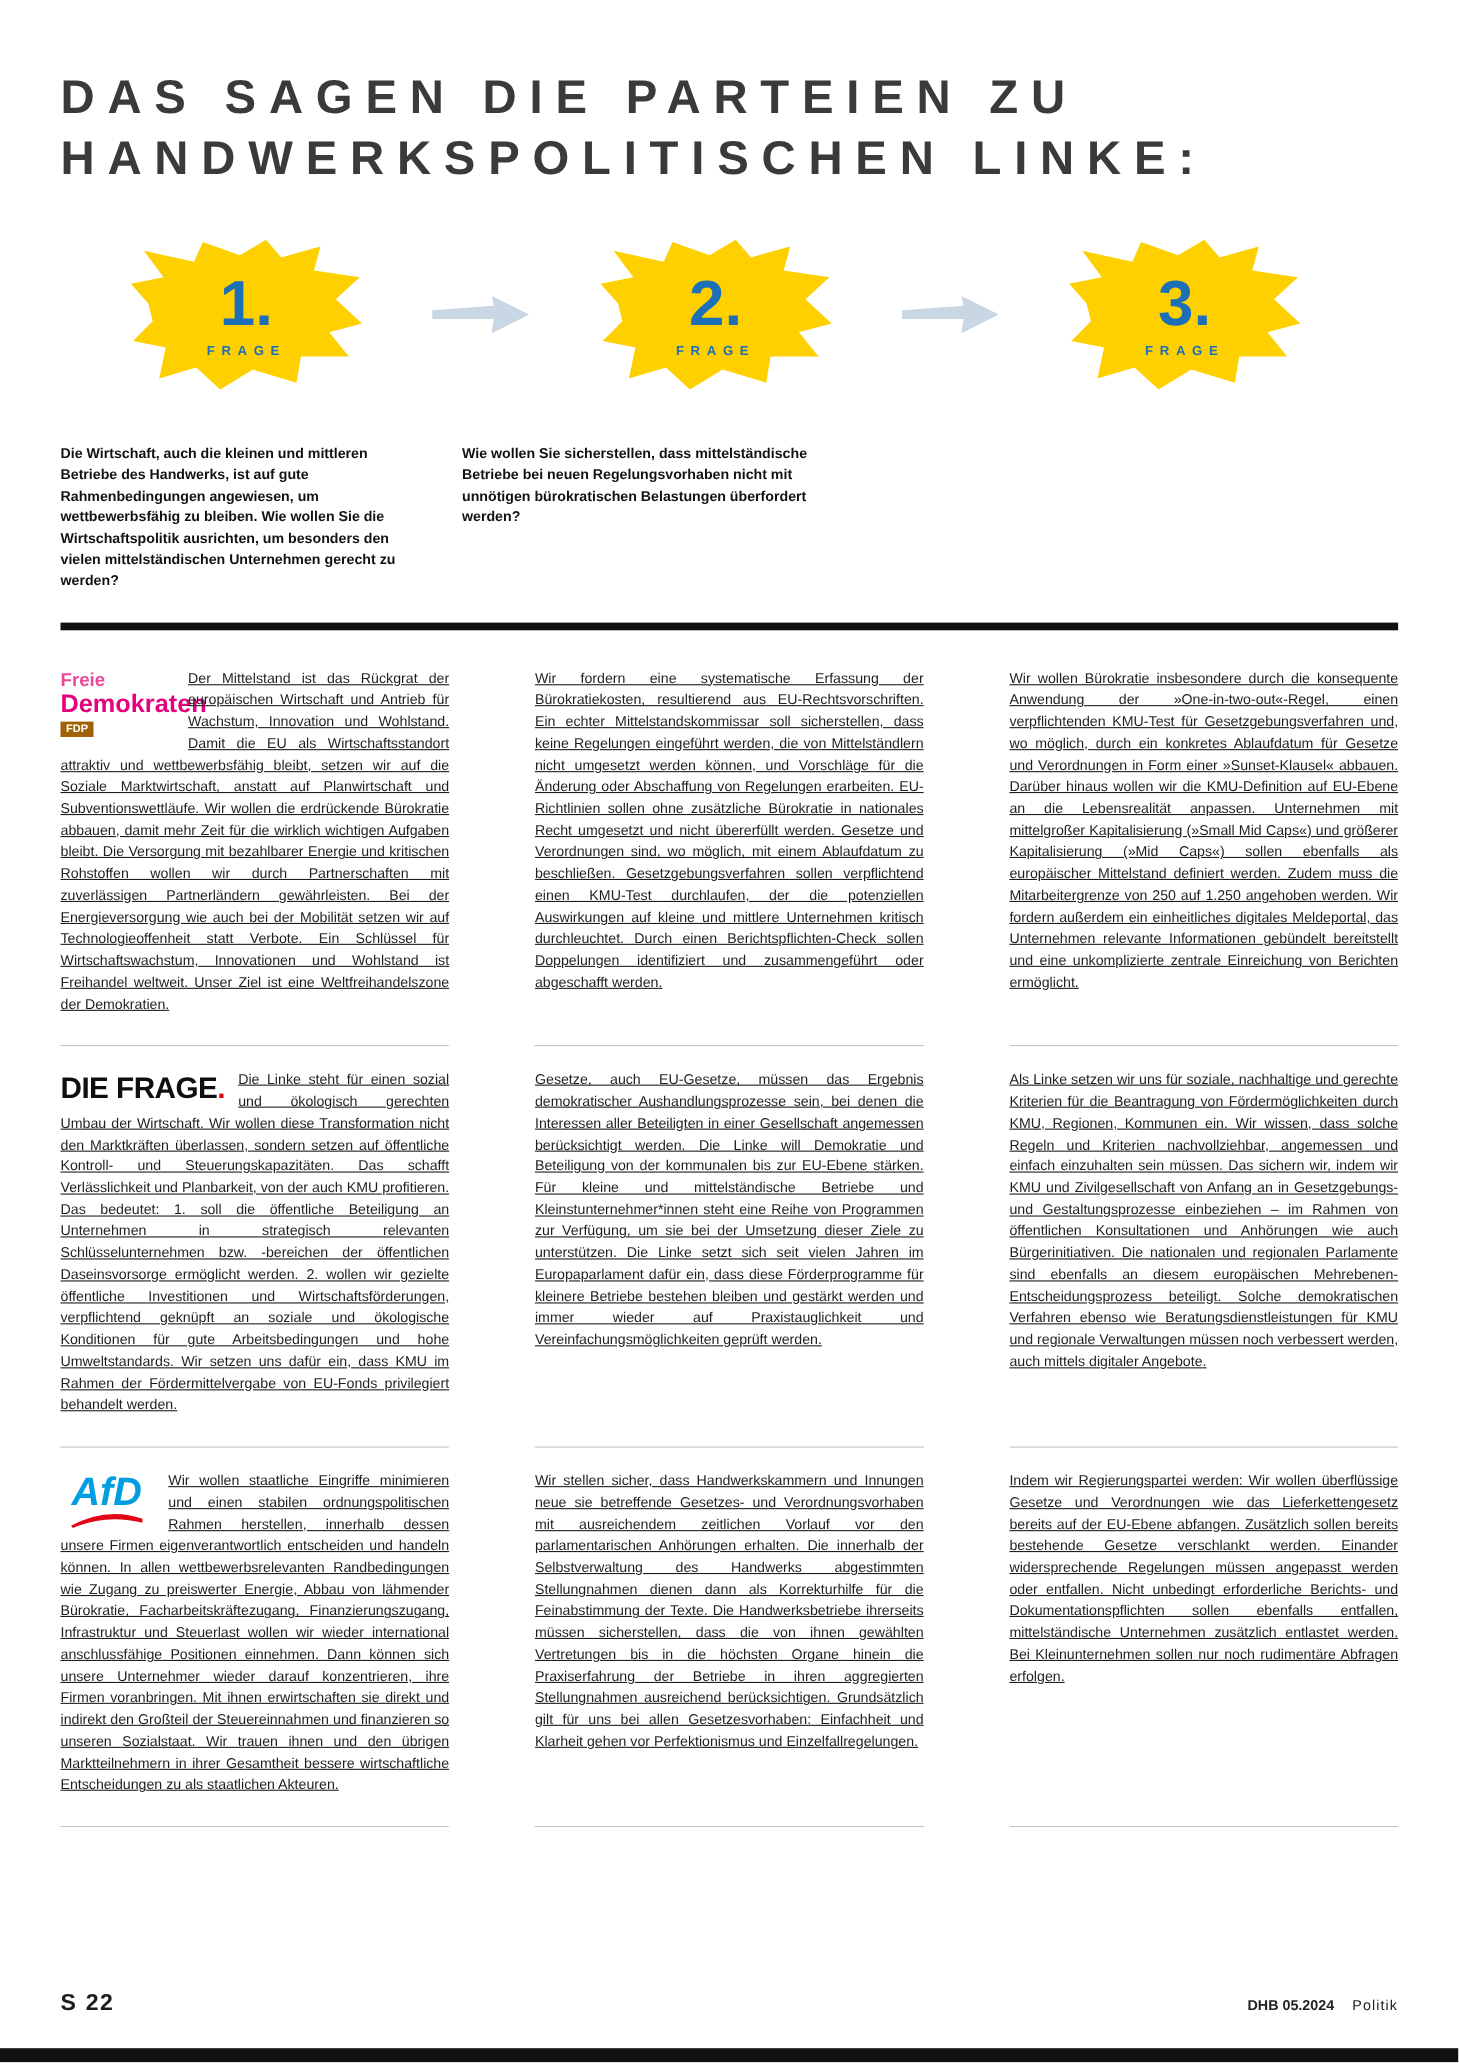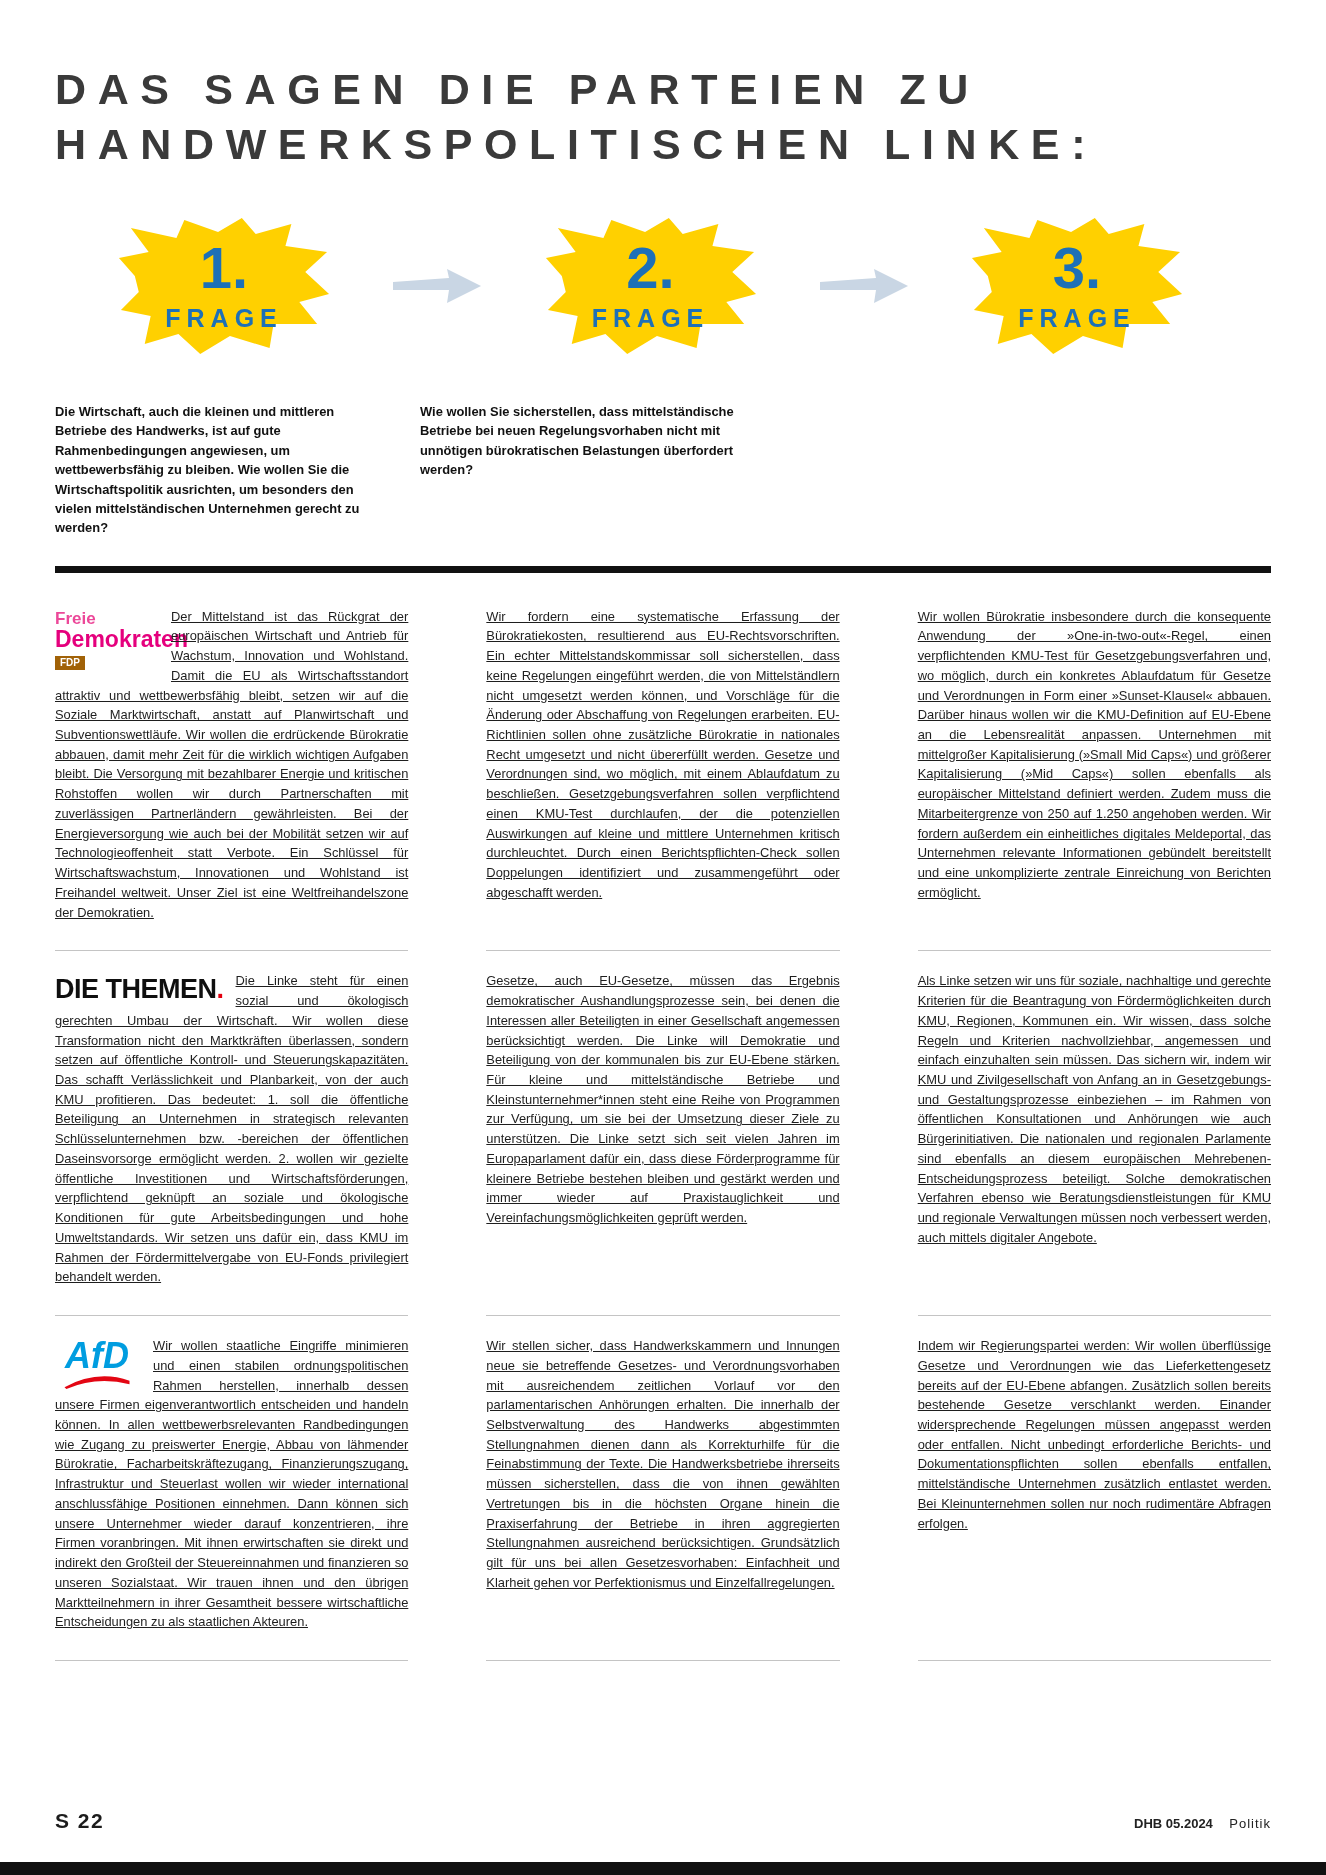--- a/index.html
+++ b/index.html
@@ -44,21 +44,21 @@
   .badge-number {
     position: relative;
     font-size: 58px;
     font-weight: 800;
     line-height: 1;
     color: #1d70b7;
   }
   .badge-label {
     position: relative;
     margin-top: 7px;
-    font-size: 25px;
+    font-size: 12px;
     font-weight: 800;
     letter-spacing: 6px;
     color: #1d70b7;
   }
   .arrow { width: 92px; height: 36px; flex: 0 0 auto; }
 
   
   .questions {
     display: flex;
     margin: 46px 55px 0 55px;
@@ -206,21 +206,21 @@
 
   <div class="rule-row">
     <i class="rule"></i>
     <i class="rule"></i>
     <i class="rule"></i>
   </div>
 
   <section class="party-row">
     <div class="answer-col">
       <div class="logo logo-linke">
-        <span>DIE THEMEN</span><span class="linke-dot">.</span>
+        <span>DIE FRAGE</span><span class="linke-dot">.</span>
       </div>
       <p class="answer">Die Linke steht für einen sozial und ökologisch gerechten Umbau der Wirtschaft. Wir wollen diese Transformation nicht den Marktkräften überlassen, sondern setzen auf öffentliche Kontroll- und Steuerungskapazitäten. Das schafft Verlässlichkeit und Planbarkeit, von der auch KMU profitieren. Das bedeutet: 1. soll die öffentliche Beteiligung an Unternehmen in strategisch relevanten Schlüsselunternehmen bzw. -bereichen der öffentlichen Daseinsvorsorge ermöglicht werden. 2. wollen wir gezielte öffentliche Investitionen und Wirtschaftsförderungen, verpflichtend geknüpft an soziale und ökologische Konditionen für gute Arbeitsbedingungen und hohe Umweltstandards. Wir setzen uns dafür ein, dass KMU im Rahmen der Fördermittelvergabe von EU-Fonds privilegiert behandelt werden.</p>
     </div>
     <div class="answer-col">
       <p class="answer">Gesetze, auch EU-Gesetze, müssen das Ergebnis demokratischer Aushandlungsprozesse sein, bei denen die Interessen aller Beteiligten in einer Gesellschaft angemessen berücksichtigt werden. Die Linke will Demokratie und Beteiligung von der kommunalen bis zur EU-Ebene stärken. Für kleine und mittelständische Betriebe und Kleinstunternehmer*innen steht eine Reihe von Programmen zur Verfügung, um sie bei der Umsetzung dieser Ziele zu unterstützen. Die Linke setzt sich seit vielen Jahren im Europaparlament dafür ein, dass diese Förderprogramme für kleinere Betriebe bestehen bleiben und gestärkt werden und immer wieder auf Praxistauglichkeit und Vereinfachungsmöglichkeiten geprüft werden.</p>
     </div>
     <div class="answer-col">
       <p class="answer">Als Linke setzen wir uns für soziale, nachhaltige und gerechte Kriterien für die Beantragung von Fördermöglichkeiten durch KMU, Regionen, Kommunen ein. Wir wissen, dass solche Regeln und Kriterien nachvollziehbar, angemessen und einfach einzuhalten sein müssen. Das sichern wir, indem wir KMU und Zivilgesellschaft von Anfang an in Gesetzgebungs- und Gestaltungsprozesse einbeziehen – im Rahmen von öffentlichen Konsultationen und Anhörungen wie auch Bürgerinitiativen. Die nationalen und regionalen Parlamente sind ebenfalls an diesem europäischen Mehrebenen-Entscheidungsprozess beteiligt. Solche demokratischen Verfahren ebenso wie Beratungsdienstleistungen für KMU und regionale Verwaltungen müssen noch verbessert werden, auch mittels digitaler Angebote.</p>
     </div>
   </section>

